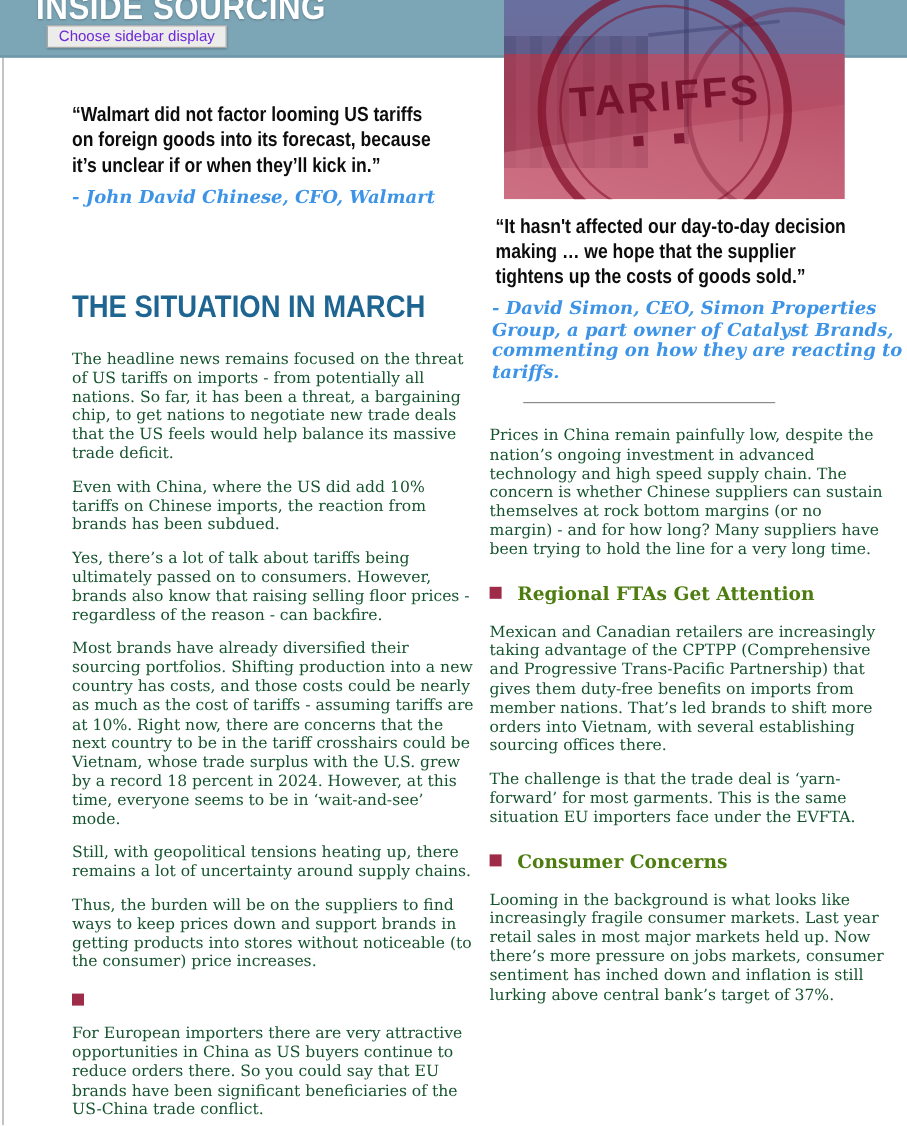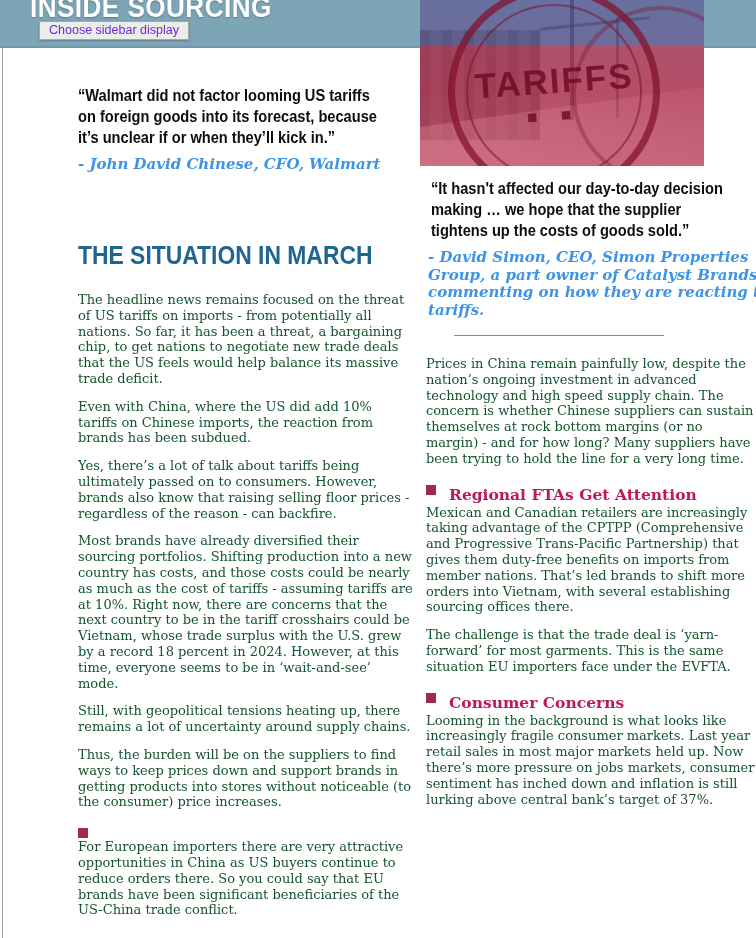--- a/index.html
+++ b/index.html
@@ -44,43 +44,43 @@
         color:rgba(110,8,35,.82);letter-spacing:2px;transform:rotate(-4deg);}
   .stamp-dots{position:absolute;left:0;width:100%;top:116px;text-align:center;
         font-size:11px;color:rgba(110,8,35,.8);letter-spacing:10px;transform:rotate(-4deg);}
   .stamp-text-bottom{position:absolute;left:0;width:100%;bottom:4px;text-align:center;
         font-family:"Liberation Sans", sans-serif;font-weight:700;font-size:19px;
         color:rgba(110,8,35,.62);letter-spacing:4px;transform:rotate(180deg);}
   .ring2{position:absolute;right:-46px;top:6px;width:170px;height:170px;border:4px solid rgba(120,20,50,.35);
          border-radius:50%;z-index:3;}
 
   
-  .columns{position:absolute;left:0;top:46px;width:668px;display:flex;padding-left:78px;box-sizing:border-box;}
+  .columns{position:absolute;left:0;top:46px;width:668px;display:flex;padding-left:60px;box-sizing:border-box;}
   .col-left{width:335px;padding-top:39px;}
   .col-right{width:332px;margin-left:13px;padding-top:132px;}
 
   
   .quote{font-family:"Liberation Sans", sans-serif;font-weight:700;font-size:17px;line-height:21px;
          color:#0d0d0d;}
   .quote .qline{transform:scaleX(.86);transform-origin:left top;white-space:nowrap;}
   .attr{font-style:italic;font-weight:700;font-size:15px;line-height:17.5px;color:#3D94E6;margin-top:8px;}
   .attr .aline{white-space:nowrap;}
   .col-right .quote{padding-left:5px;}
   .col-right .attr{padding-left:2px;}
 
   .rule-hr{border:none;border-top:1px solid #8a8a8a;width:210px;margin:16px 0 20px 28px;}
 
   
   .main-title{font-family:"Liberation Sans", sans-serif;font-weight:700;font-size:26px;color:#1E6591;
               margin-top:66px;transform:scaleX(.88);transform-origin:left top;white-space:nowrap;letter-spacing:0;}
   .body-p{font-size:13px;line-height:15.8px;margin:12px 0 0 0;color:#14532d;text-align:left;}
   .body-p.first{margin-top:14px;}
-  .subhead{display:flex;align-items:flex-start;margin:18px 0 0 0;font-size:15.5px;font-weight:700;color:#be185d;}
+  .subhead{display:flex;align-items:center;margin:18px 0 0 0;font-size:15.5px;font-weight:700;color:#4d7c0f;}
   .subhead .bullet{width:10px;height:10px;background:#9E2B47;margin-right:13px;flex:0 0 auto;}
-  .subhead + .body-p{margin-top:1px;}
+  .subhead + .body-p{margin-top:16px;}
 </style>
 </head>
 <body>
 
 <div class="page">
 
   <div class="header-band">
     <div class="header-title">INSIDE SOURCING</div>
   </div>
 

